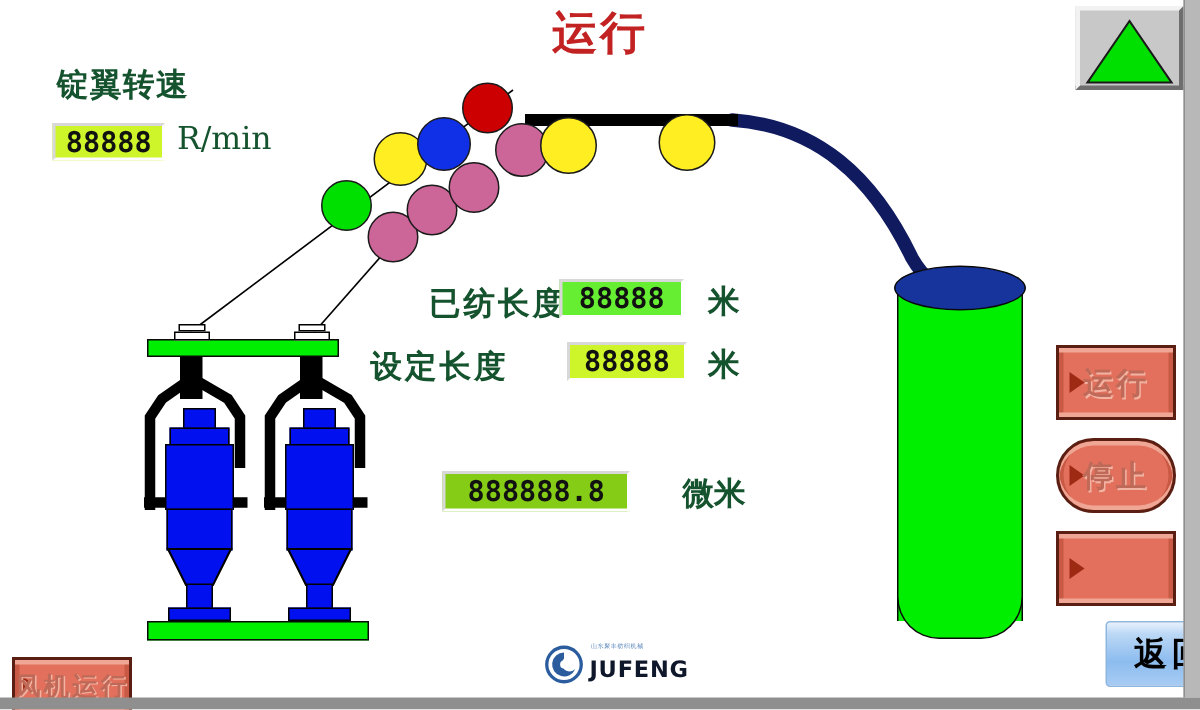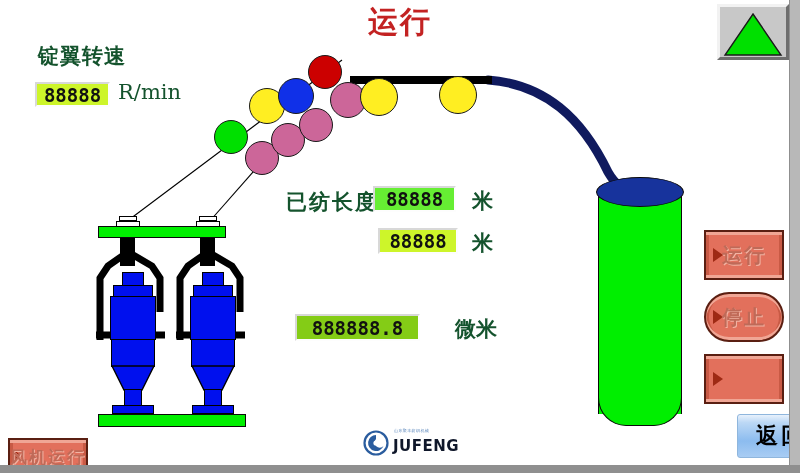--- a/index.html
+++ b/index.html
@@ -152,20 +152,21 @@
   </svg>
 
   <div class="lbl lbl-speed">锭翼转速</div>
   <div class="field f-speed" style="background: rgb(205, 245, 42);">88888</div>
   <div class="lbl u-speed">R/min</div>
 
   <div class="lbl lbl-spun">已纺长度</div>
   <div class="field f-spun" style="background: rgb(102, 238, 51);">88888</div>
   <div class="lbl u-spun">米</div>
 
+  <div class="lbl lbl-set">设定长度</div>
   <div class="field f-set" style="background: rgb(205, 245, 42);">88888</div>
   <div class="lbl u-set">米</div>
 
   <div class="field f-pos" style="background: #84cc16;">888888.8</div>
   <div class="lbl u-pos">微米</div>
 
   <svg class="art">
 
     <line x1="126" y1="222" x2="342" y2="60" stroke="#000" stroke-width="1.1"></line>
 

